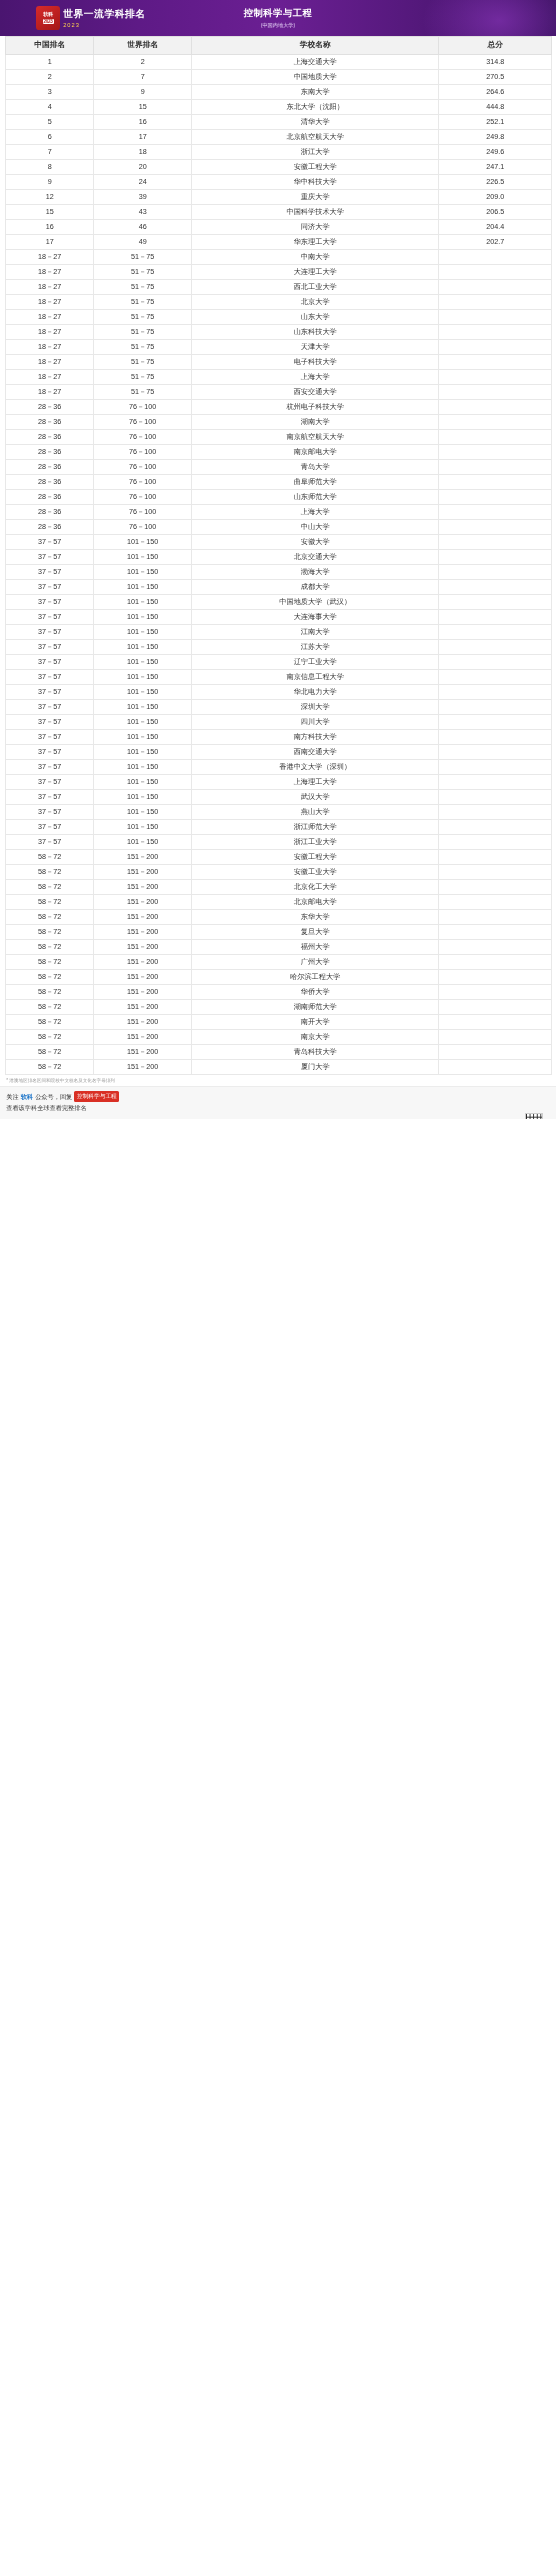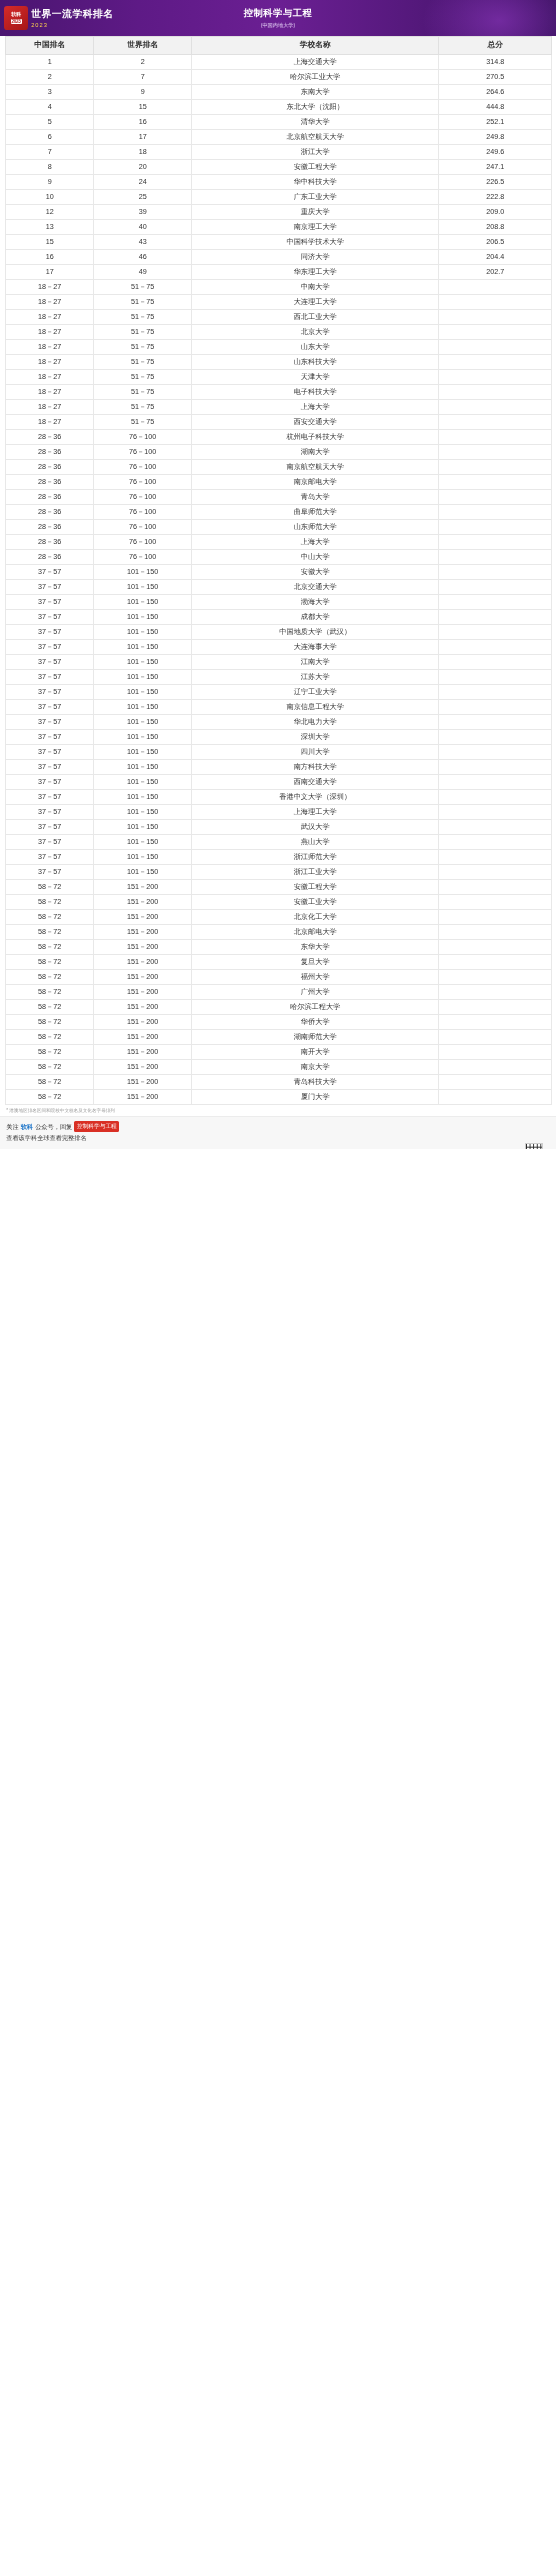--- a/index.html
+++ b/index.html
@@ -25,20 +25,21 @@
     right: -20.6px; top: -31px;
     width: 155px; height: 103px;
     background: radial-gradient(ellipse at center, rgba(150,60,200,.55), rgba(150,60,200,0) 70%);
   }
   .banner-left {
     display: flex;
     align-items: center;
     padding-left: 4.1px;
     gap: 3.1px;
     z-index: 2;
+    margin-left: 32px;
   }
   .banner-logo {
     width: 24px; height: 24px;
     border-radius: 3.1px;
     background: linear-gradient(145deg, #d62b2b, #a51616);
     color: #fff;
     font-size: 5.2px;
     line-height: 5.7px;
     font-weight: bold;
     display: flex;
@@ -202,21 +203,21 @@
     <tbody id="rank-body">
         <tr>
           <td>1</td>
           <td>2</td>
           <td>上海交通大学</td>
           <td class="score">314.8</td>
         </tr>
         <tr>
           <td>2</td>
           <td>7</td>
-          <td>哈尔滨工业大学</td>
+          <td>中国地质大学</td>
           <td class="score">270.5</td>
         </tr>
         <tr>
           <td>3</td>
           <td>9</td>
           <td>东南大学</td>
           <td class="score">264.6</td>
         </tr>
         <tr>
           <td>4</td>
@@ -248,36 +249,24 @@
           <td>安徽工程大学</td>
           <td class="score">247.1</td>
         </tr>
         <tr>
           <td>9</td>
           <td>24</td>
           <td>华中科技大学</td>
           <td class="score">226.5</td>
         </tr>
         <tr>
-          <td>10</td>
-          <td>25</td>
-          <td>广东工业大学</td>
-          <td class="score">222.8</td>
-        </tr>
-        <tr>
           <td>12</td>
           <td>39</td>
           <td>重庆大学</td>
           <td class="score">209.0</td>
-        </tr>
-        <tr>
-          <td>13</td>
-          <td>40</td>
-          <td>南京理工大学</td>
-          <td class="score">208.8</td>
         </tr>
         <tr>
           <td>15</td>
           <td>43</td>
           <td>中国科学技术大学</td>
           <td class="score">206.5</td>
         </tr>
         <tr>
           <td>16</td>
           <td>46</td>

